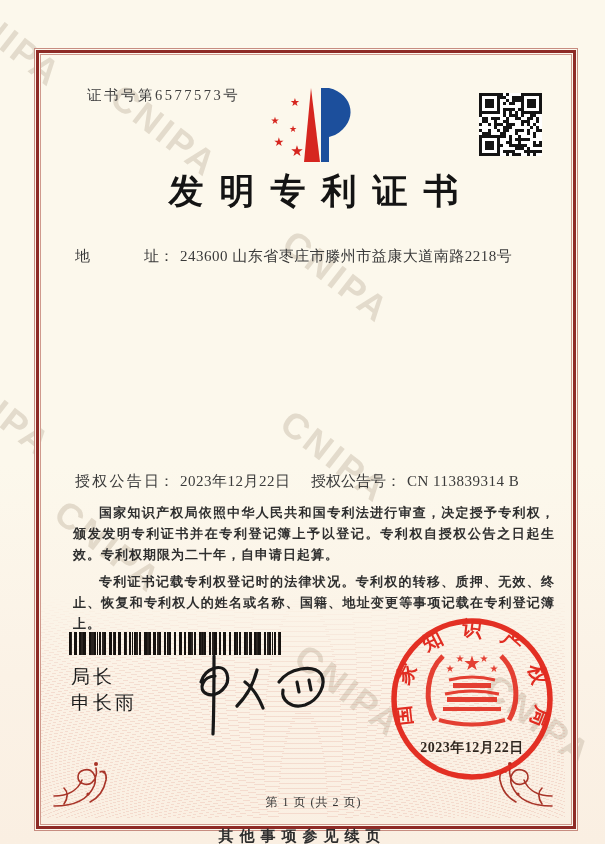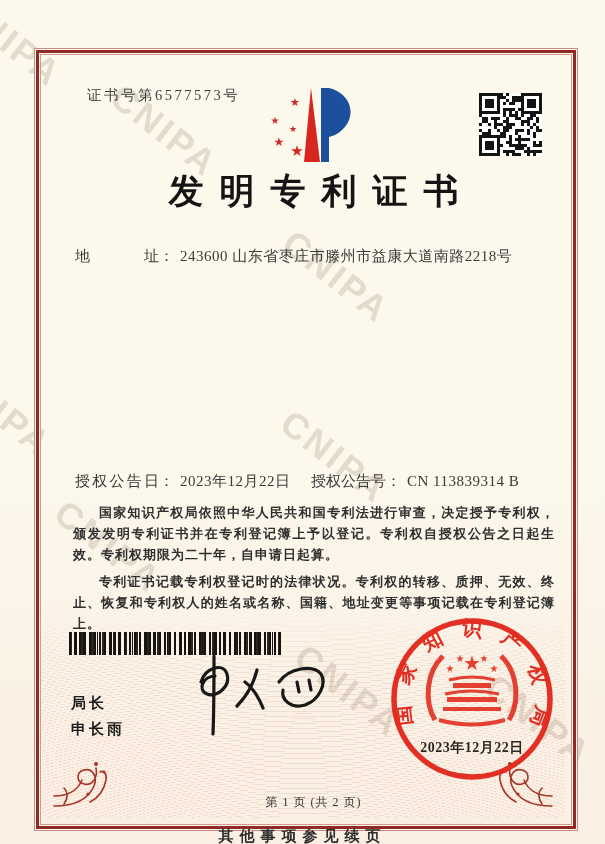--- a/index.html
+++ b/index.html
@@ -66,21 +66,21 @@
          line-height:1.62;color:#2f2f2f;font-weight:600;letter-spacing:1px;
          text-align:justify;}
   .paras p{margin:0 0 6px 0;text-indent:2em;}
 
   .barcode{position:absolute;left:58px;top:632px;width:212px;height:23px;
     background-image:
       repeating-linear-gradient(90deg,#16120f 0 2px,transparent 2px 5px),
       repeating-linear-gradient(90deg,#16120f 0 1px,transparent 1px 7px),
       repeating-linear-gradient(90deg,#2a2420 0 3px,transparent 3px 11px);}
 
-  .officer{position:absolute;left:60px;top:690px;font-size:15px;font-weight:700;
+  .officer{position:absolute;left:60px;top:664px;font-size:19px;font-weight:400;
            color:#1d1d1d;letter-spacing:3px;line-height:26px;}
   .signature{position:absolute;left:160px;top:648px;width:160px;height:92px;}
 
   .seal{position:absolute;left:376px;top:614px;width:170px;height:170px;opacity:.95;}
   .seal-arc-text{font-size:20px;font-weight:700;letter-spacing:18px;fill:#e02318;
                  font-family:"Liberation Serif","DejaVu Serif",serif;}
   .seal-date{font-size:14px;font-weight:700;fill:#241b14;letter-spacing:0.5px;
              font-family:"Liberation Serif","DejaVu Serif",serif;}
 
   .page-num{position:absolute;left:0;top:794px;width:605px;text-align:center;

